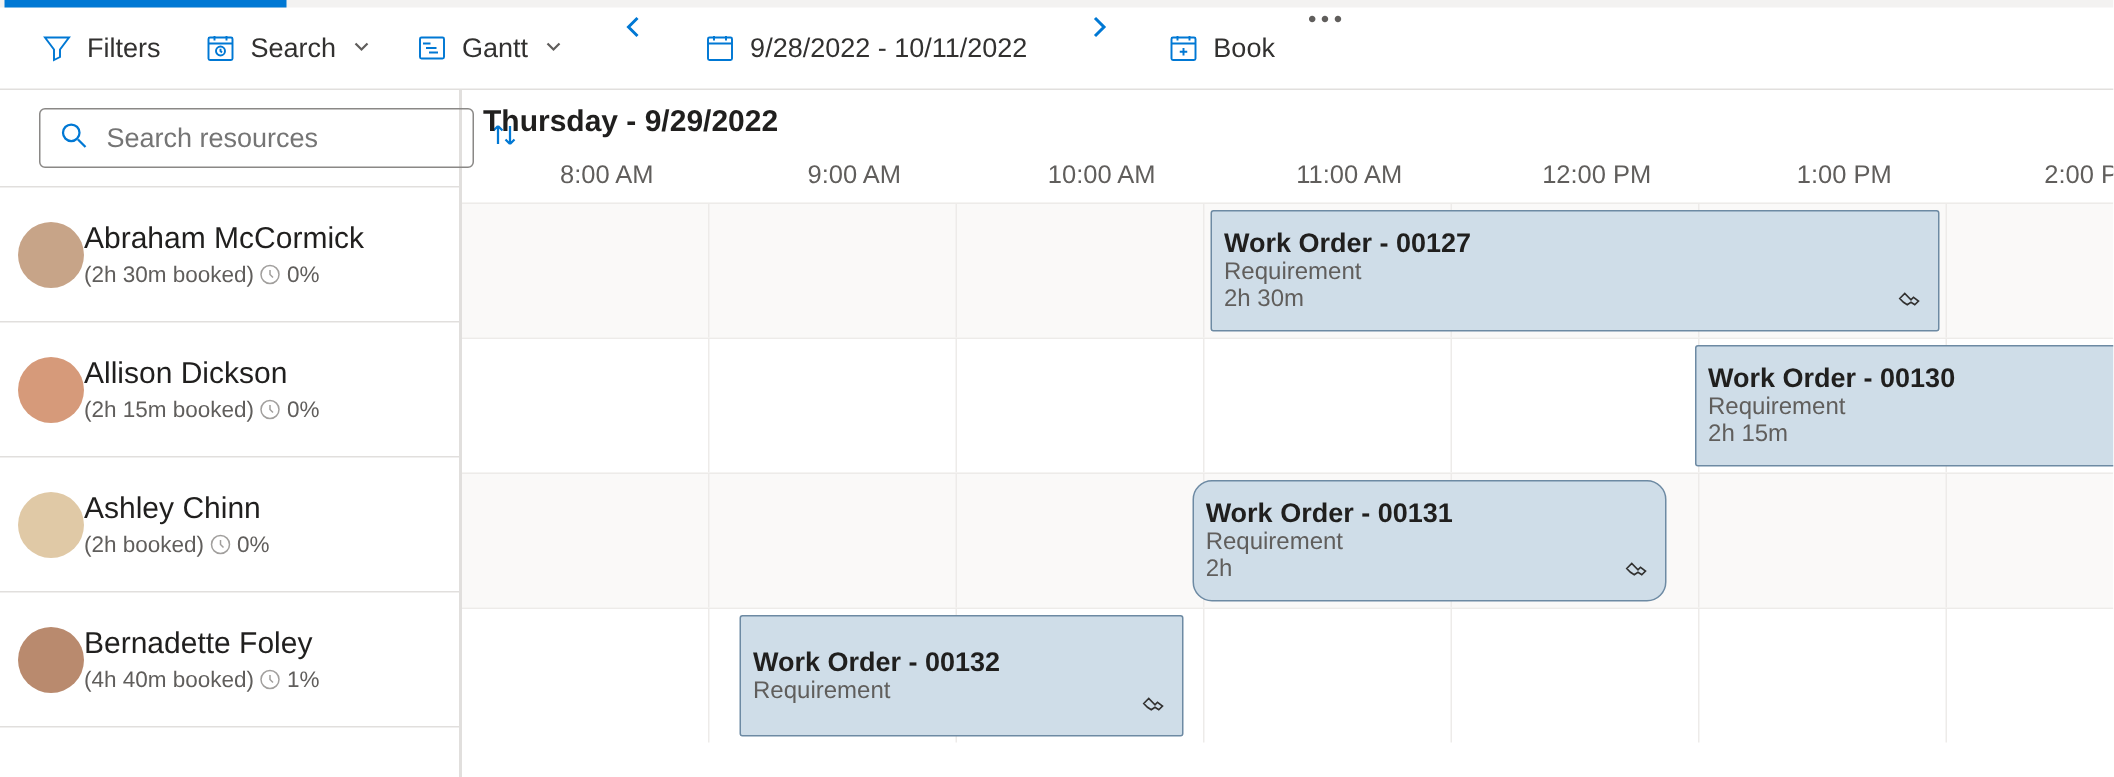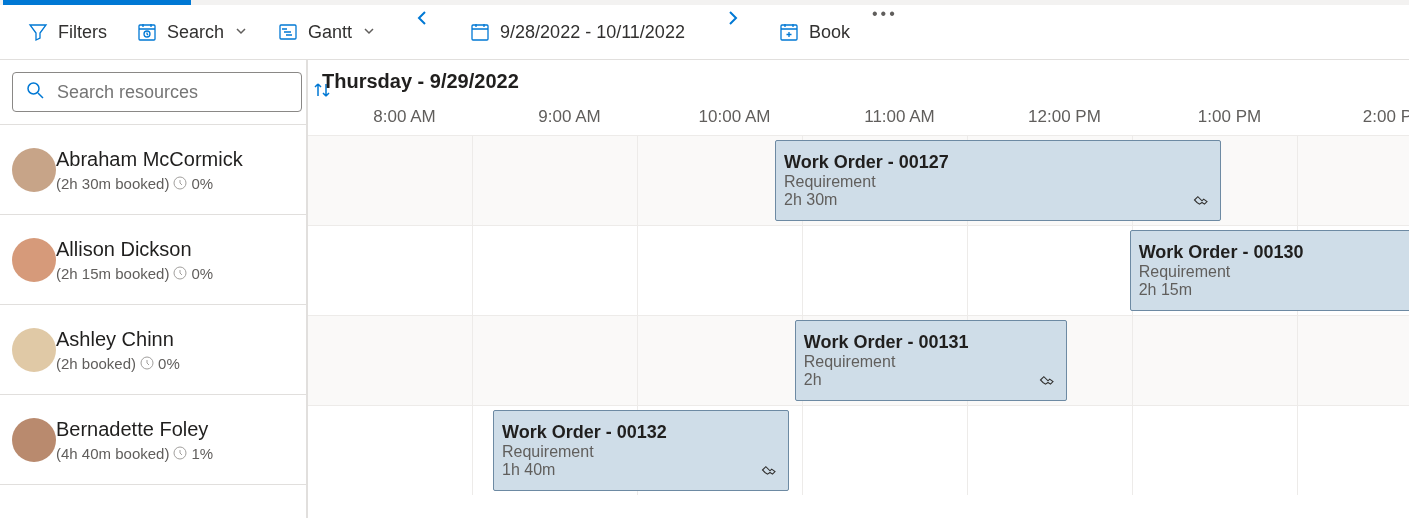--- a/index.html
+++ b/index.html
@@ -17,21 +17,21 @@
   .chev { color: #605e5c; }
   .arrow-btn { color: #0078d4; cursor: pointer; padding: 4px 8px; }
   .date-range { font-size: 18px; color: #323130; }
   .more-dots { color: #605e5c; letter-spacing: 3px; font-size: 16px; cursor: pointer; margin-left: 10px; }
 
   
   .content { display: flex; height: calc(518px - 5px - 55px); }
 
   
   .left-panel { width: 308px; display: flex; flex-direction: column; border-right: 2px solid #e1dfdd; }
-  .search-row { display: flex; align-items: center; padding: 12px 10px 12px 12px; border-bottom: 1px solid #e1dfdd; }
+  .search-row { display: flex; align-items: center; padding: 12px 10px 12px 26px; border-bottom: 1px solid #e1dfdd; }
   .search-box { display: flex; align-items: center; gap: 12px; flex: 1; height: 40px; border: 1px solid #8a8886; border-radius: 4px; padding: 0 12px; }
   .search-box svg { color: #0078d4; }
   .search-input { border: none; outline: none; font-size: 18px; flex: 1; color: #605e5c; background: transparent; }
   .sort-btn { color: #0078d4; margin-left: 10px; cursor: pointer; }
 
   .resource-row { display: flex; align-items: center; height: 90px; padding: 0 12px; border-bottom: 1px solid #e1dfdd; }
   .avatar { width: 44px; height: 44px; border-radius: 50%; flex-shrink: 0; }
   .res-text { display: flex; flex-direction: column; gap: 4px; }
   .res-name { font-size: 20px; color: #201f1e; }
   .res-sub { font-size: 15px; color: #605e5c; display: flex; align-items: center; gap: 4px; }
@@ -252,21 +252,21 @@
     </div>
     <div class="grid-area" id="grid-area">
         <div class="grid-row">
           <div class="hour-cell" style="left: 0px;"></div>
           <div class="hour-cell" style="left: 165px;"></div>
           <div class="hour-cell" style="left: 330px;"></div>
           <div class="hour-cell" style="left: 495px;"></div>
           <div class="hour-cell" style="left: 660px;"></div>
           <div class="hour-cell" style="left: 825px;"></div>
           <div class="hour-cell" style="left: 990px;"></div>
-          <div class="booking" style="left: 467px; width: 446px;">
+          <div class="booking" style="left: 499px; width: 486px;">
       <div class="b-title">Work Order - 00127</div>
       <div class="b-sub">Requirement</div>
       <div class="b-dur">2h 30m</div>
       <span class="handshake"><svg width="20" height="20" viewBox="0 0 24 24" fill="none" stroke="currentColor" stroke-width="1.3">
                 <path d="M3 12l4-4 5 5 2-2 4 3-3 3-3-2-3 2-3-2-3-3z"></path>
               </svg></span>
           </div>
         </div>
         <div class="grid-row">
           <div class="hour-cell" style="left: 0px;"></div>
@@ -283,41 +283,40 @@
       </div>
         </div>
         <div class="grid-row">
           <div class="hour-cell" style="left: 0px;"></div>
           <div class="hour-cell" style="left: 165px;"></div>
           <div class="hour-cell" style="left: 330px;"></div>
           <div class="hour-cell" style="left: 495px;"></div>
           <div class="hour-cell" style="left: 660px;"></div>
           <div class="hour-cell" style="left: 825px;"></div>
           <div class="hour-cell" style="left: 990px;"></div>
-          <div class="booking" style="left: 486.75px; width: 272px;">
+          <div class="booking" style="left: 486.75px; width: 316px; border-radius: 13px;">
       <div class="b-title">Work Order - 00131</div>
       <div class="b-sub">Requirement</div>
       <div class="b-dur">2h</div>
       <span class="handshake"><svg width="20" height="20" viewBox="0 0 24 24" fill="none" stroke="currentColor" stroke-width="1.3">
                 <path d="M3 12l4-4 5 5 2-2 4 3-3 3-3-2-3 2-3-2-3-3z"></path>
               </svg></span>
           </div>
         </div>
         <div class="grid-row">
           <div class="hour-cell" style="left: 0px;"></div>
           <div class="hour-cell" style="left: 165px;"></div>
           <div class="hour-cell" style="left: 330px;"></div>
           <div class="hour-cell" style="left: 495px;"></div>
           <div class="hour-cell" style="left: 660px;"></div>
           <div class="hour-cell" style="left: 825px;"></div>
           <div class="hour-cell" style="left: 990px;"></div>
           <div class="booking" style="left: 185px; width: 296px;">
       <div class="b-title">Work Order - 00132</div>
       <div class="b-sub">Requirement</div>
-      <div class="b-dur">1h 40m</div>
       <span class="handshake"><svg width="20" height="20" viewBox="0 0 24 24" fill="none" stroke="currentColor" stroke-width="1.3">
                 <path d="M3 12l4-4 5 5 2-2 4 3-3 3-3-2-3 2-3-2-3-3z"></path>
               </svg></span>
           </div>
         </div>
       </div>
   </div>
 
 </div>
 

